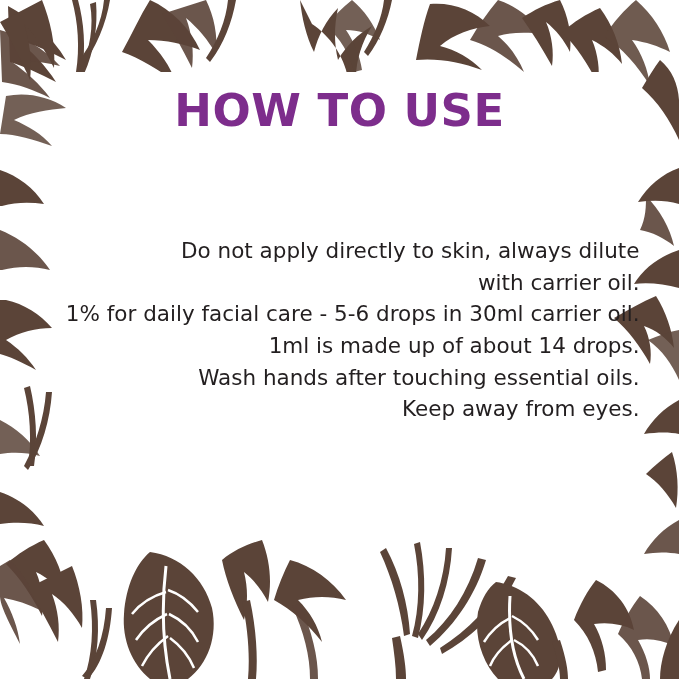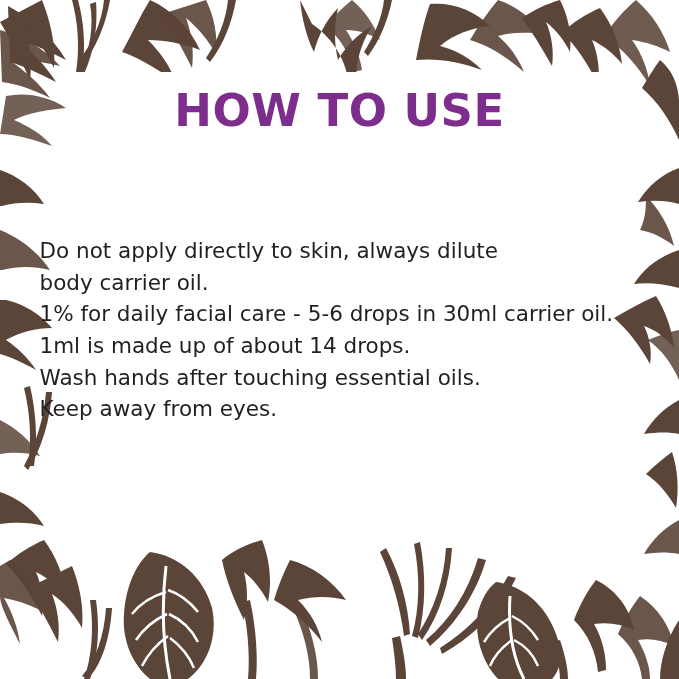--- a/index.html
+++ b/index.html
@@ -60,21 +60,21 @@
     font-family: "DejaVu Sans", sans-serif;
     font-weight: bold;
     font-size: 45px;
     letter-spacing: 0.5px;
     line-height: 1;
     text-align: center;
   }
   .body-block {
     margin-top: 72px;
     width: 600px;
-    text-align: left;
+    text-align: right;
     color: #231f20;
     font-family: "DejaVu Sans", sans-serif;
     font-size: 21.5px;
     line-height: 1.47;
   }
   .body-line {
     display: block;
     white-space: nowrap;
   }
 </style>
@@ -201,21 +201,21 @@
     </svg>
   </div>
 
   <div class="inner-panel"></div>
 
   <div class="content">
     <h1 class="title">HOW TO USE</h1>
 
     <div class="body-block">
       <span class="body-line">Do not apply directly to skin, always dilute</span>
-      <span class="body-line">body carrier oil.</span>
+      <span class="body-line">with carrier oil.</span>
       <span class="body-line">1% for daily facial care - 5-6 drops in 30ml carrier oil.</span>
       <span class="body-line">1ml is made up of about 14 drops.</span>
       <span class="body-line">Wash hands after touching essential oils.</span>
       <span class="body-line">Keep away from eyes.</span>
     </div>
   </div>
 
 </div>
 
 </body></html>

